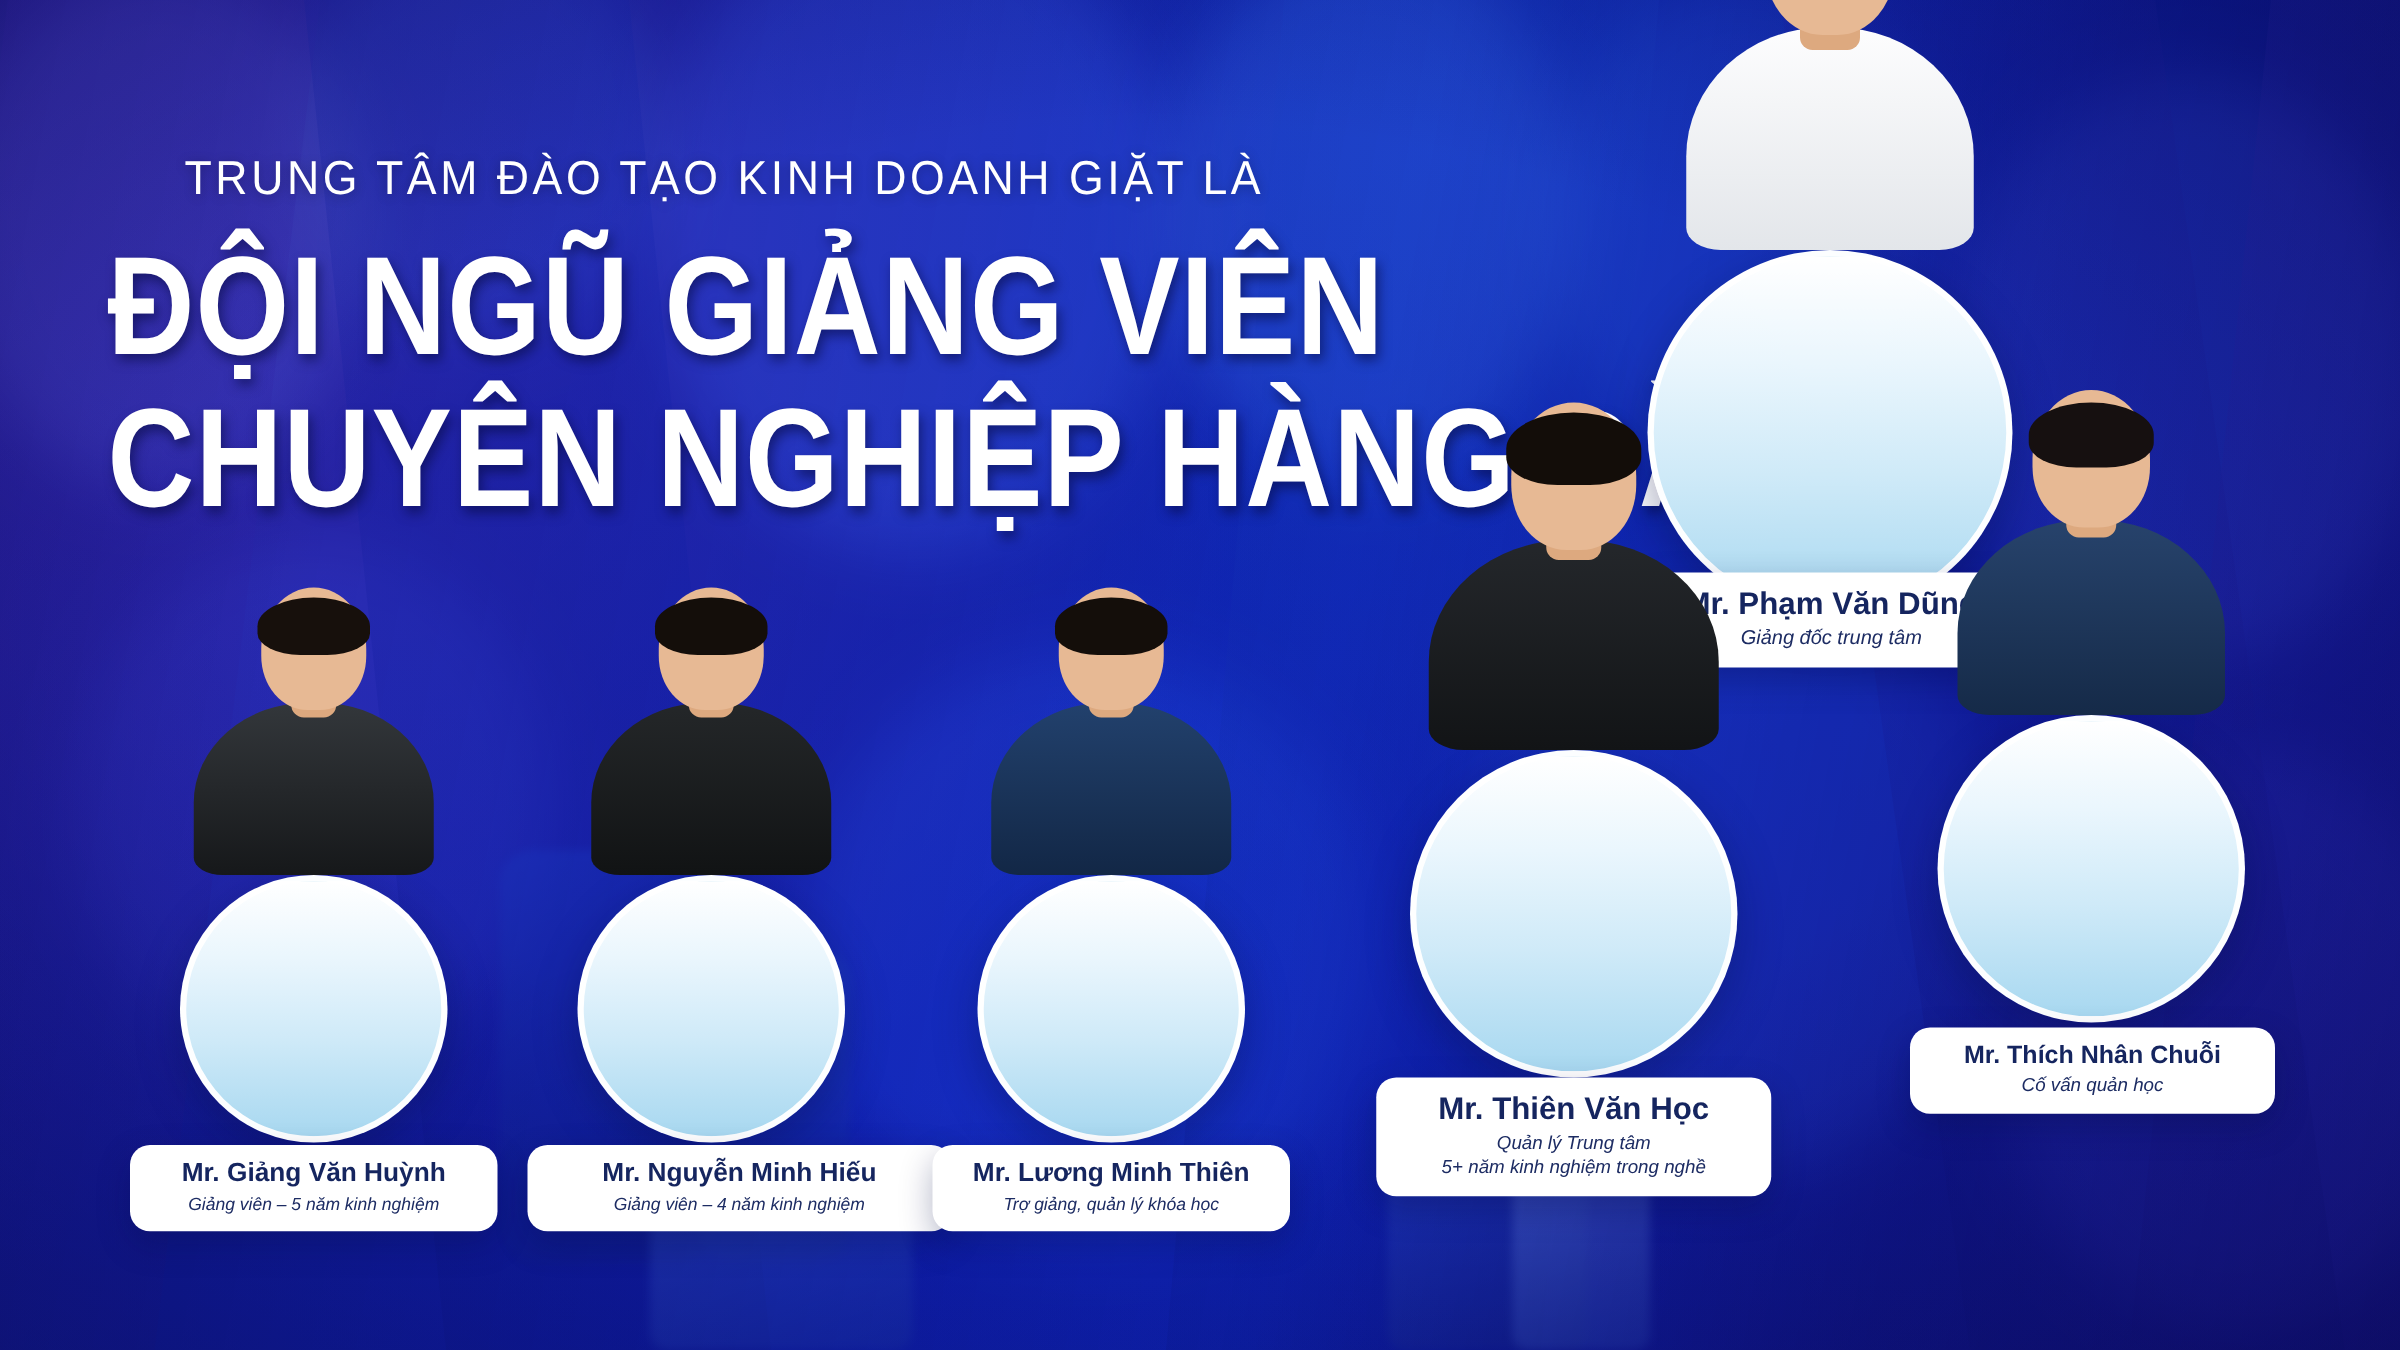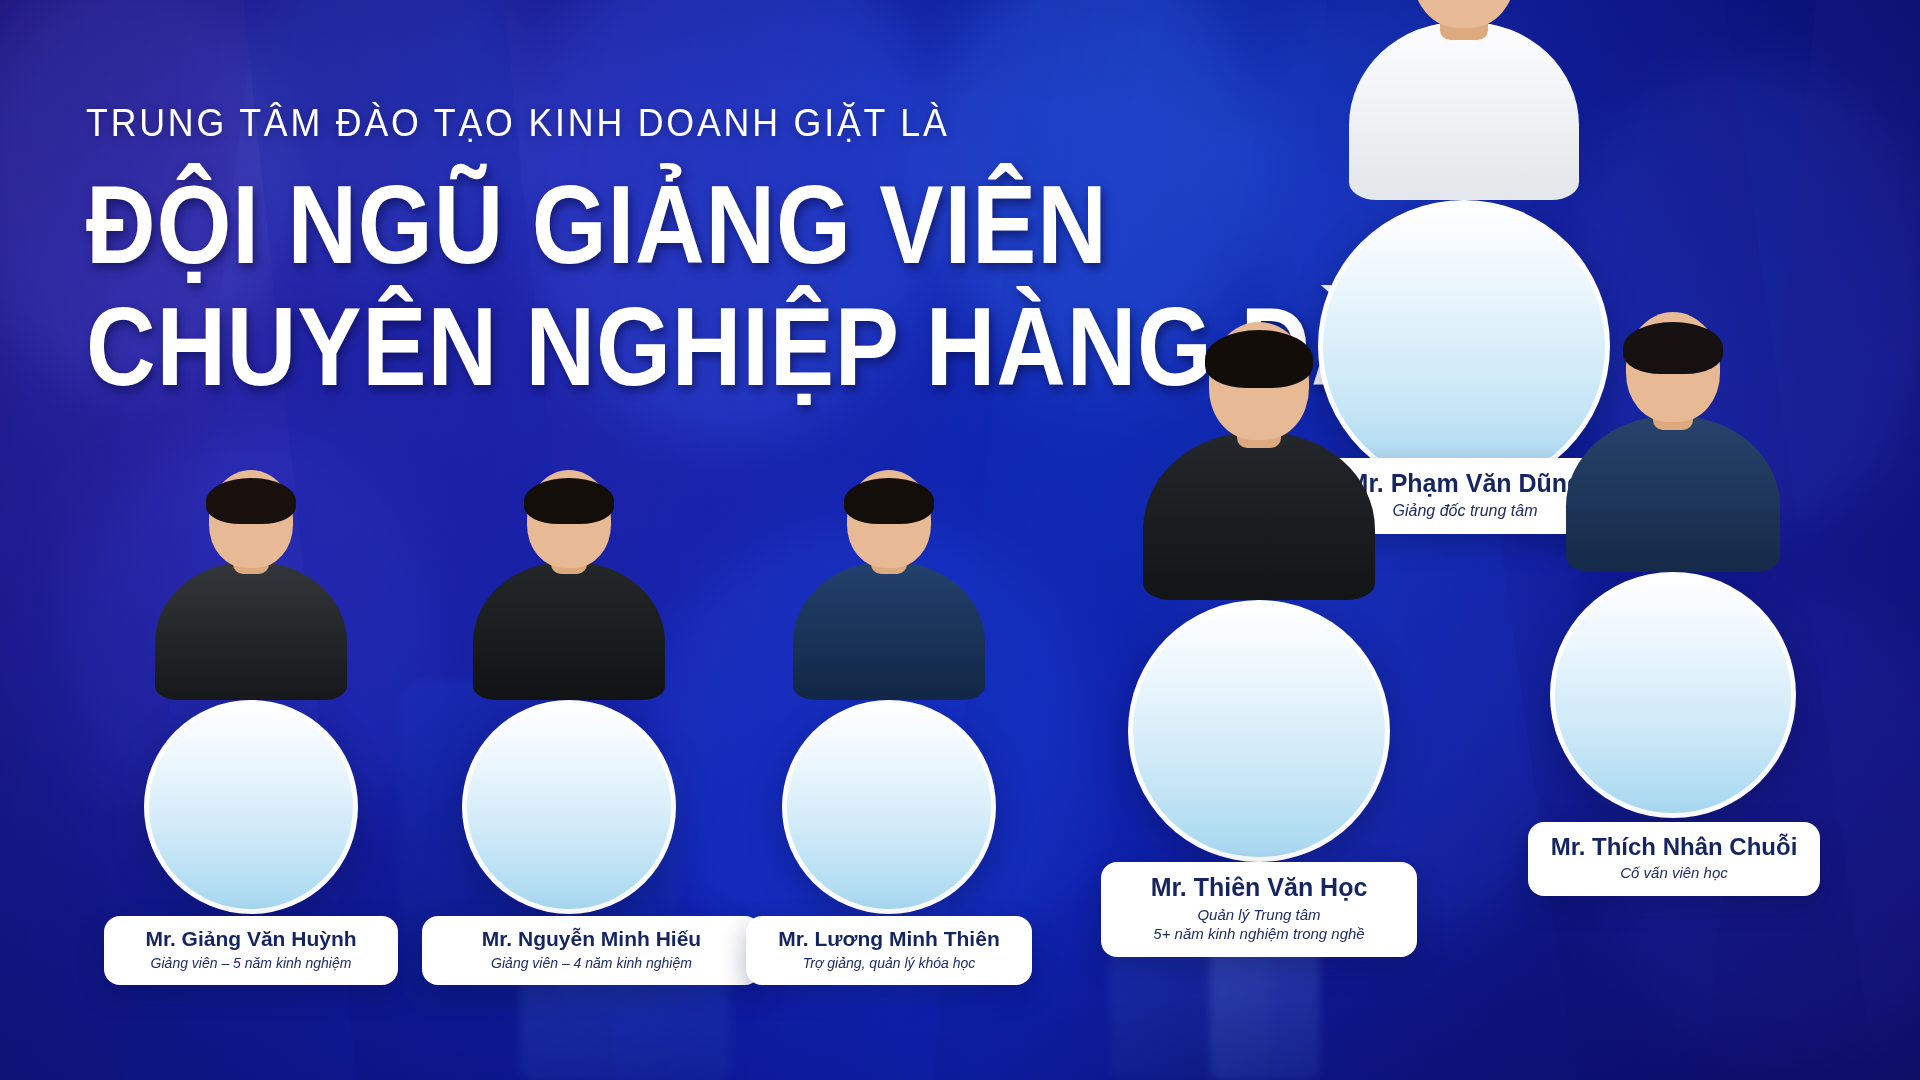--- a/index.html
+++ b/index.html
@@ -60,21 +60,21 @@
   .bg-tint {
     background:linear-gradient(100deg, rgba(48,30,170,.55) 0%, rgba(16,33,190,.48) 30%,
                rgba(14,40,205,.40) 55%, rgba(22,28,165,.55) 80%, rgba(45,32,165,.62) 100%);
     mix-blend-mode:multiply;
   }
   .bg-vignette {
     background:radial-gradient(ellipse at 48% 46%, rgba(0,0,0,0) 48%, rgba(6,10,70,.42) 100%);
   }
 
   
-  .headline-block { position:absolute; left:86px; top:102px; width:1050px; }
+  .headline-block { position:absolute; left:86px; top:122px; width:1050px;text-align:center; }
 
   .eyebrow {
     font-family:"Liberation Sans", sans-serif;
     font-weight:400;
     font-size:38px;
     letter-spacing:3.0px;
     color:#ffffff;
     text-shadow:0 2px 10px rgba(0,0,0,.30);
     transform:scaleX(.94);
     transform-origin:left center;
@@ -223,23 +223,23 @@
 
   <div class="person" style="left:1550px; top:572px;">
     <div class="circle" style="width:246px;height:246px;"></div>
     <div class="figure" style="left:123px;width:246px;height:246px;">
       <div class="fig-body" style="width:214px;height:156px;background:linear-gradient(180deg,#27436c,#152a48);"></div>
       <div class="fig-neck" style="width:40px;height:30px;bottom:142px;"></div>
       <div class="fig-head" style="width:94px;height:110px;bottom:150px;"></div>
       <div class="fig-hair" style="width:100px;height:52px;bottom:198px;background:#161010;"></div>
     </div>
     <div class="name-card" style="left:-22px; top:250px; width:292px;">
-      <div class="nm" style="font-size:24px;">Mr. Thích Nhân Chuỗi</div>
+      <div class="nm" style="font-size:20px;">Mr. Thích Nhân Chuỗi</div>
       <div class="role" style="font-size:15px;">
-        <span>Cố vấn viên học</span>
+        <span>Cố vấn quản học</span>
       </div>
     </div>
   </div>
 
   <div class="person" style="left:144px; top:700px;">
     <div class="circle" style="width:214px;height:214px;"></div>
     <div class="figure" style="left:107px;width:214px;height:214px;">
       <div class="fig-body" style="width:192px;height:138px;background:linear-gradient(180deg,#33373b,#16181a);"></div>
       <div class="fig-neck" style="width:36px;height:26px;bottom:126px;"></div>
       <div class="fig-head" style="width:84px;height:98px;bottom:132px;"></div>

